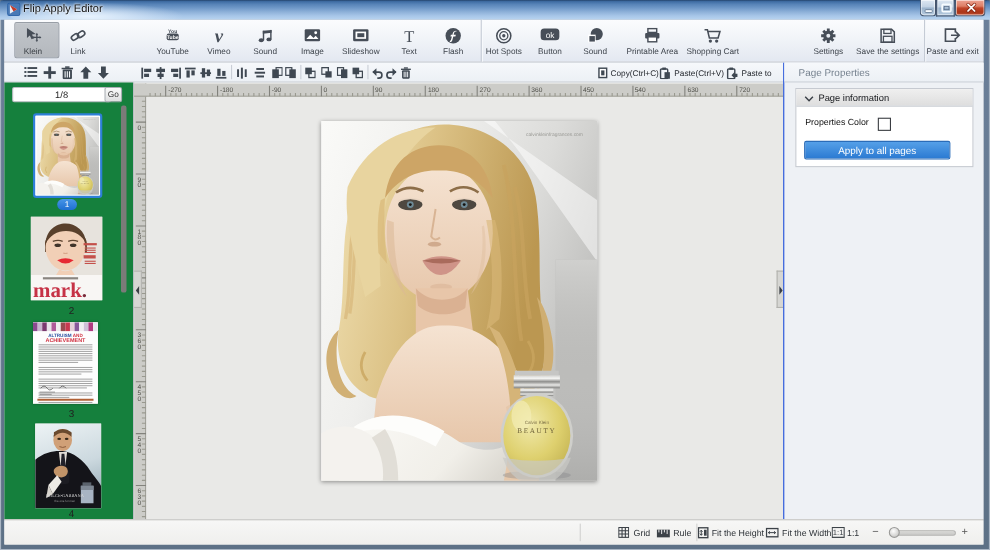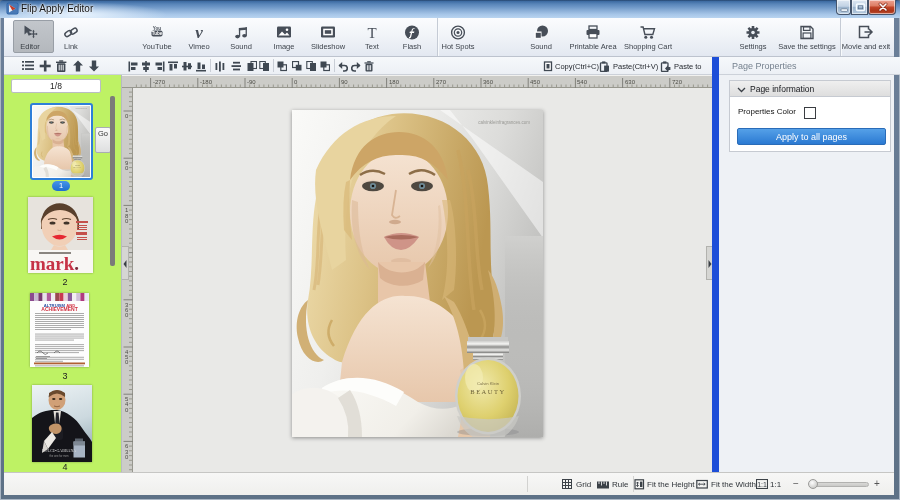--- a/index.html
+++ b/index.html
@@ -20,43 +20,43 @@
   .titem { position:absolute; top:0; height:38px; text-align:center; color:#3e444c; font-size:7.5px; }
   .titem .lab { position:absolute; bottom:5px; width:100%; left:0; white-space:nowrap; }
   .titem svg { position:absolute; top:7px; left:50%; transform:translateX(-50%); }
   .tsep { position:absolute; top:0; height:38px; width:1px; background:#c5cbd5; box-shadow:1px 0 0 #f8fafc; }
   #selbtn { position:absolute; left:9px; top:2px; width:41px; height:33px; background:linear-gradient(#c2c6cb,#b4b8bd); border:1px solid #989ea6; border-radius:2px; }
   
   #row2 { position:absolute; left:0; top:39px; width:890px; height:18px; background:linear-gradient(#f6f8fb,#ecf0f5); border-bottom:1px solid #ccd1d9; }
   .r2sep { position:absolute; top:2px; height:13px; width:1px; background:#c9ced6; }
   .r2lab { position:absolute; top:4.5px; font-size:7.5px; color:#24282e; white-space:nowrap; }
   
-  #sidebar { position:absolute; left:0; top:57px; width:117px; height:397px; background:#bef264; }
+  #sidebar { position:absolute; left:0; top:57px; width:117px; height:397px; background:#15803d; }
   #sideedge { position:absolute; left:117px; top:57px; width:1px; height:397px; background:#b6bac0; }
   #pagenav { position:absolute; left:7px; top:4px; width:90px; height:14px; background:#fff; border:1px solid #b9bdc3; border-radius:2px; font-size:8.5px; color:#222; text-align:center; line-height:13px; }
-  #gobtn { position:absolute; left:91px; top:4px; width:16px; height:26px; background:linear-gradient(#fafafa,#dedfe0); border:1px solid #a9adb3; border-radius:2px; font-size:7.5px; color:#333; text-align:center; line-height:12px;margin-top:48px; }
+  #gobtn { position:absolute; left:91px; top:4px; width:16px; height:14px; background:linear-gradient(#fafafa,#dedfe0); border:1px solid #a9adb3; border-radius:2px; font-size:7.5px; color:#333; text-align:center; line-height:12px; }
   #sscroll { position:absolute; left:106px; top:21px; width:5px; height:170px; background:#7b7b79; border-radius:2px; }
   .thumb { position:absolute; background:#fff; box-shadow:0 0 2px rgba(0,0,0,.35); }
   .tlab { position:absolute; width:40px; text-align:center; font-size:9px; color:#222; }
   #pill1 { position:absolute; left:48px; top:106px; width:18px; height:10px; background:linear-gradient(#4795e8,#1e6fd0); border-radius:5px; color:#fff; font-size:7.5px; text-align:center; line-height:10px; }
   
   #corner { position:absolute; left:118px; top:58px; width:11px; height:12px; background:#ccccc8; border-right:1px solid #97978f; border-bottom:1px solid #97978f; }
   #hruler { position:absolute; left:118px; top:58px; width:590px; height:12px; background:#ccccc8; border-bottom:1px solid #97978f; }
   #vruler { position:absolute; left:118px; top:70px; width:11px; height:384px; background:#ccccc8; border-right:1px solid #97978f; }
   #canvas { position:absolute; left:129px; top:70px; width:579px; height:384px; background:#e9e9e7; }
   #page { position:absolute; left:159px; top:22px; width:251px; height:327px; box-shadow:0 1px 4px rgba(0,0,0,.4); background:#eee; }
   .ctab { position:absolute; width:7px; height:34px; background:#d6d6d3; border:1px solid #b2b2ae; }
   
-  #rpanel { position:absolute; left:708px; top:39px; width:182px; height:415px; background:#eef1f5; border-left:7px solid #1d4ed8; }
+  #rpanel { position:absolute; left:708px; top:39px; width:182px; height:415px; background:#eef1f5; border-left:1px solid #1d4ed8; }
   #rphead { position:absolute; left:0; top:0; width:181px; height:18px; background:linear-gradient(#f6f8fb,#ecf0f5); border-bottom:1px solid #ccd1d9; color:#76828f; font-size:9px; line-height:18px; padding-left:13px; }
   #rpbox { position:absolute; left:10px; top:23px; width:162px; height:72px; background:#fff; border:1px solid #c6cad1; }
   #rpboxhead { position:absolute; left:0; top:0; width:160px; height:16px; background:linear-gradient(#efefef,#dedede); border-bottom:1px solid #c6cad1; font-size:8.5px; color:#16181c; line-height:16px; padding-left:20px; }
   #bgcolor { position:absolute; left:8px; top:26px; font-size:8px; color:#111; }
   #swatch { position:absolute; left:74px; top:26px; width:12px; height:12px; background:#fff; border:1.5px solid #3a3d42; }
-  #applybtn { position:absolute; left:7px; top:47px; width:149px; height:17px; background:linear-gradient(#55a0e8,#2b7ad2); border:1px solid #2a6cb8; border-radius:2px; color:#fff; font-size:9px; text-align:center; line-height:16px; }
+  #applybtn { position:absolute; left:7px; top:47px; width:133px; height:17px; background:linear-gradient(#55a0e8,#2b7ad2); border:1px solid #2a6cb8; border-radius:2px; color:#fff; font-size:9px; text-align:center; line-height:16px; }
   
   #status { position:absolute; left:0; top:454px; width:890px; height:23px; background:linear-gradient(#f7f7f6,#efefed); border-top:1px solid #c6c6c4; }
   .stlab { position:absolute; top:7px; font-size:8px; color:#2e3338; white-space:nowrap; }
   .stsep { position:absolute; top:3px; height:16px; width:1px; background:#d2d2d0; }
   
   #winbtns { position:absolute; left:836px; top:0; width:60px; height:15px; }
   .wbtn { position:absolute; top:0; height:15px; border:1px solid #45546b; border-top:none; box-shadow:inset 0 0 0 1px rgba(255,255,255,.55); }
   #btnmin { left:0; width:15px; border-radius:0 0 3px 4px; background:linear-gradient(#dde7f2 0%,#c2d2e4 45%,#9cb4cd 52%,#b4c9de 100%); }
   #btnmax { left:15px; width:17px; border-radius:0; background:linear-gradient(#dde7f2 0%,#c2d2e4 45%,#9cb4cd 52%,#b4c9de 100%); }
   #btncls { left:32px; width:28px; border-radius:0 0 4px 3px; background:linear-gradient(#eda292 0%,#dd7f66 40%,#c04428 52%,#ab3518 78%,#bd4f33 100%); }
@@ -78,21 +78,21 @@
   <div id="selbtn"></div>
       <div class="titem" style="left:-2px;width:56px">
         <svg width="16" height="15" viewBox="0 0 16 15" style="top:6px">
           <path d="M2.5 1.5v9l2.6-2.2 1.6 3.4 2-1-1.6-3.3 3.4-.4z" fill="#474e58"></path>
           <g stroke="#474e58" stroke-width="1.2">
             <line x1="11.5" y1="7" x2="11.5" y2="13"></line>
             <line x1="8.5" y1="10" x2="14.5" y2="10"></line>
           </g>
           <path d="M11.5 5.8l1.2 1.7h-2.4zM11.5 14.2l1.2-1.7h-2.4zM7.3 10l1.7-1.2v2.4zM15.7 10l-1.7-1.2v2.4z" fill="#474e58"></path>
         </svg>
-        <div class="lab" style="color:#3b4046">Editor</div>
+        <div class="lab" style="color:#3b4046">Klein</div>
       </div>
   <div class="titem" style="left:39px;width:56px">
         <svg width="15" height="15" viewBox="0 0 16 16">
           <g fill="none" stroke="#474e58" stroke-width="1.6">
             <rect x="1.2" y="6.8" width="7.5" height="4.6" rx="2.3" transform="rotate(-35 5 9)"></rect>
             <rect x="7.2" y="4.2" width="7.5" height="4.6" rx="2.3" transform="rotate(-35 11 6.5)"></rect>
           </g>
         </svg>
         <div class="lab">Link</div>
       </div>
@@ -154,20 +154,27 @@
   <div class="tsep" style="left:433px"></div>
   <div class="titem" style="left:426px;width:56px">
         <svg width="15" height="15" viewBox="0 0 15 15">
           <g fill="none" stroke="#474e58">
             <circle cx="7.5" cy="7.5" r="6.4" stroke-width="1.4"></circle>
             <circle cx="7.5" cy="7.5" r="3.7" stroke-width="1.2"></circle>
           </g>
           <circle cx="7.5" cy="7.5" r="1.5" fill="#474e58"></circle>
         </svg>
         <div class="lab">Hot Spots</div>
+      </div>
+  <div class="titem" style="left:468px;width:56px">
+        <svg width="19" height="13" viewBox="0 0 19 13">
+          <rect x="1" y="1" width="17" height="10.5" rx="3.2" fill="#474e58"></rect>
+          <text x="9.5" y="9.3" font-size="7.5" fill="#fff" text-anchor="middle" font-family="Liberation Sans">ok</text>
+        </svg>
+        <div class="lab">Button</div>
       </div>
   <div class="titem" style="left:509px;width:56px">
         <svg width="16" height="14" viewBox="0 0 16 14">
           <circle cx="9.5" cy="6" r="5.5" fill="#474e58"></circle>
           <rect x="1.5" y="6.5" width="7" height="7" fill="#fff"></rect>
           <rect x="2.8" y="7.8" width="5" height="5" fill="#474e58"></rect>
         </svg>
         <div class="lab">Sound</div>
       </div>
   <div class="titem" style="left:556px;width:66px">
@@ -208,21 +215,21 @@
           <circle cx="7.5" cy="7.5" r="1.8" fill="#e8ecf2"></circle>
         </svg>
         <div class="lab">Settings</div>
       </div>
   <div class="tsep" style="left:836px"></div>
   <div class="titem" style="left:831px;width:62px">
         <svg width="16" height="14" viewBox="0 0 16 14">
           <path d="M10.5 4.5V1.5H1.5v11h9v-3" fill="none" stroke="#474e58" stroke-width="1.5"></path>
           <path d="M6.5 7h7M11 4l3 3-3 3" fill="none" stroke="#474e58" stroke-width="1.5"></path>
         </svg>
-        <div class="lab">Movie and exit</div>
+        <div class="lab">Paste and exit</div>
       </div>
   </div>
   <div id="row2">
   <svg class="abs" style="left:17.5px;top:3px" width="12" height="12" viewBox="0 0 12 12">
         <g fill="#3f4852">
           <rect x="0" y="1" width="2" height="1.7"></rect>
           <rect x="3" y="1" width="9" height="1.7"></rect>
           <rect x="0" y="4.6" width="2" height="1.7"></rect>
           <rect x="3" y="4.6" width="9" height="1.7"></rect>
           <rect x="0" y="8.2" width="2" height="1.7"></rect>

